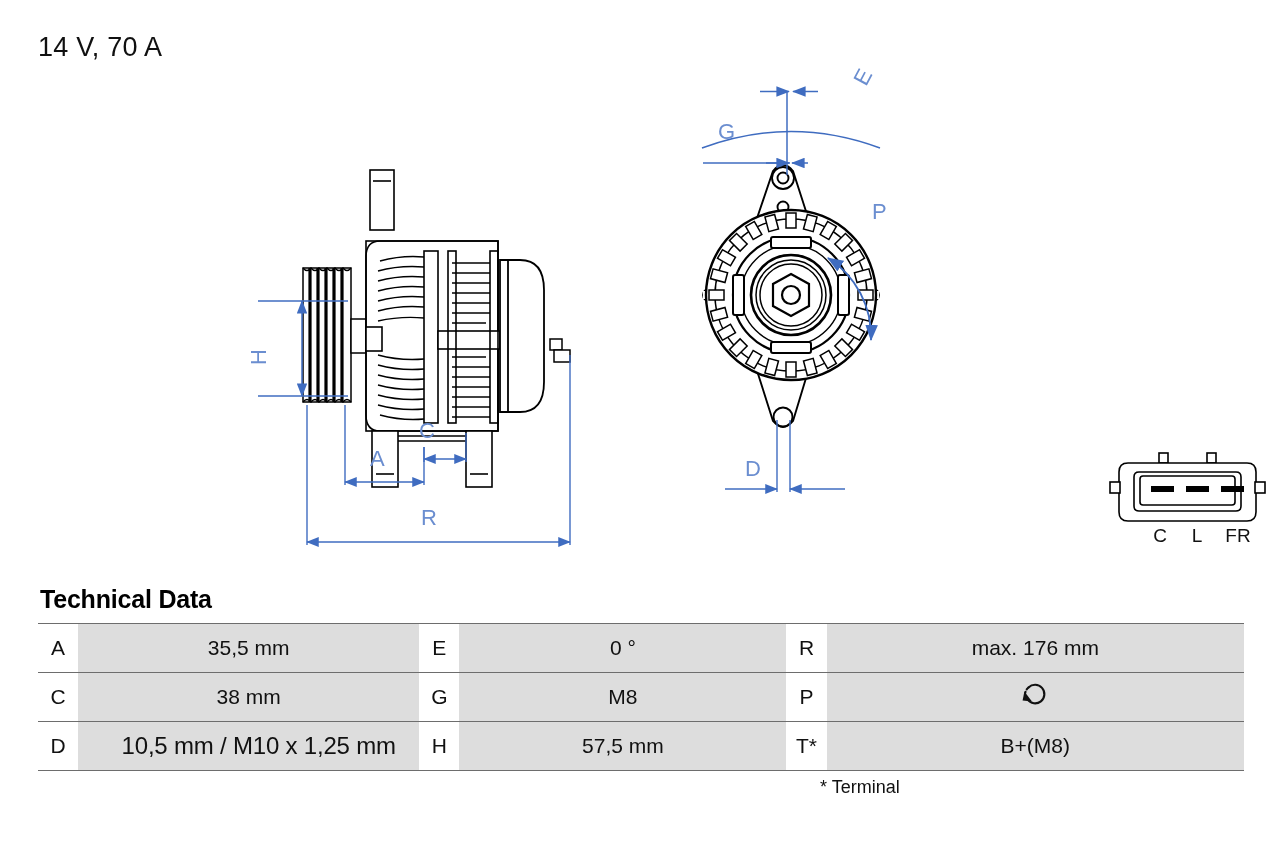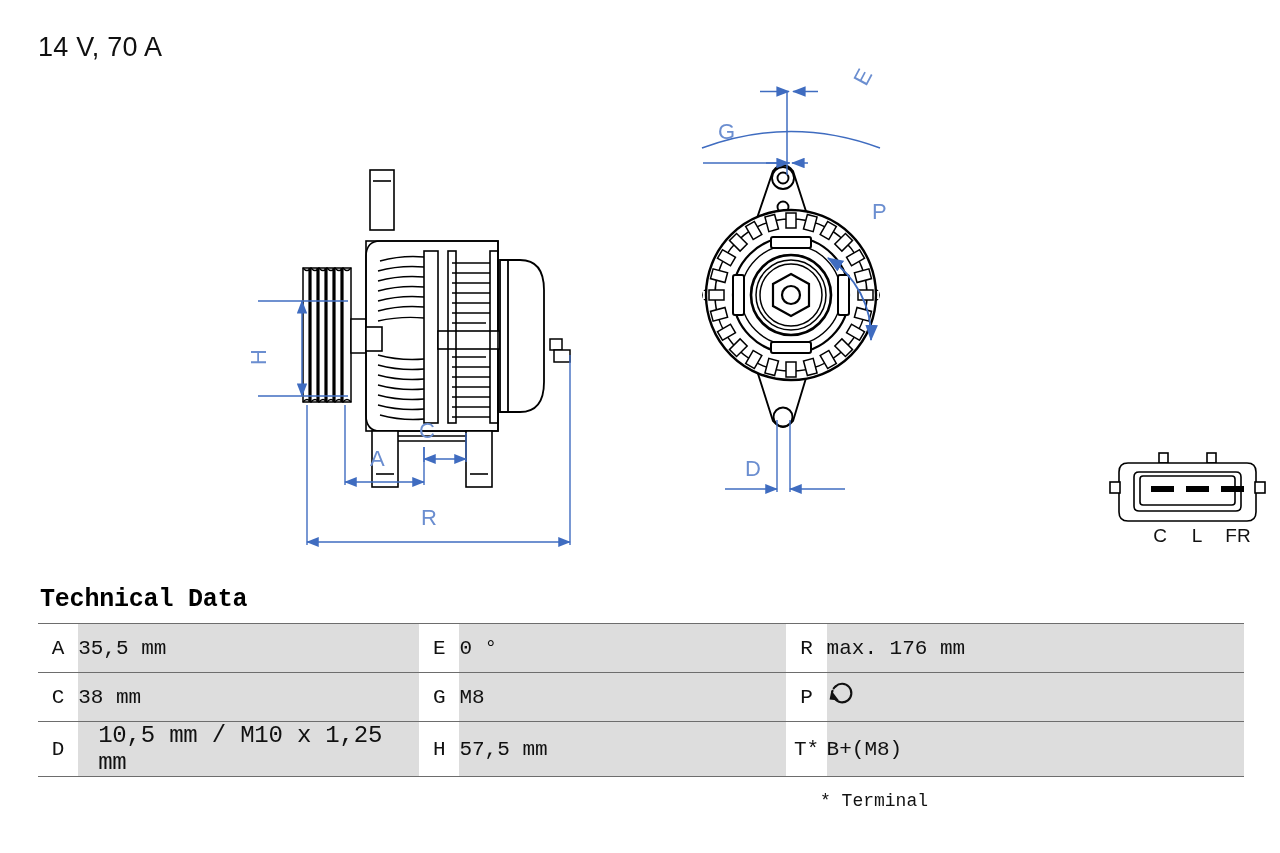--- a/index.html
+++ b/index.html
@@ -36,21 +36,20 @@
     height: 520px;
   }
   #drawing-area svg { display: block; }
 
   
   #tech-section {
     position: absolute;
     left: 38px;
     top: 585px;
     width: 1206px;
-    font-family: Liberation Mono, monospace;
   }
   #tech-heading {
     font-size: 25px;
     font-weight: bold;
     letter-spacing: -0.2px;
     color: #000;
     margin: 0 0 9px 2px;
   }
   table.tech-table {
     border-collapse: collapse;
@@ -71,35 +70,36 @@
     border-bottom: 1.4px solid #6d6d6d;
   }
   td.key {
     background: #ffffff;
     text-align: center;
     width: 40px;
   }
   td.val {
     background: #dddddd;
     padding-left: 14px;
+    text-align: center;
   }
   td.val.small {
     font-size: 24px;
     letter-spacing: -0.2px;
     padding-left: 20px;
   }
   .col-a { width: 40px; }
   .col-av { width: 340px; }
   .col-b { width: 38px; }
   .col-bv { width: 326px; }
   .col-c { width: 46px; }
   .col-cv { width: 416px; }
 
   #footnote {
-    margin-top: 14px;
+    margin-top: 6px;
     text-align: left;
     padding-left: 782px;
     font-size: 18px;
     color: #111;
   }
 
   .rot-icon { display: inline-block; vertical-align: middle; }
 </style>
 </head>
 <body>

